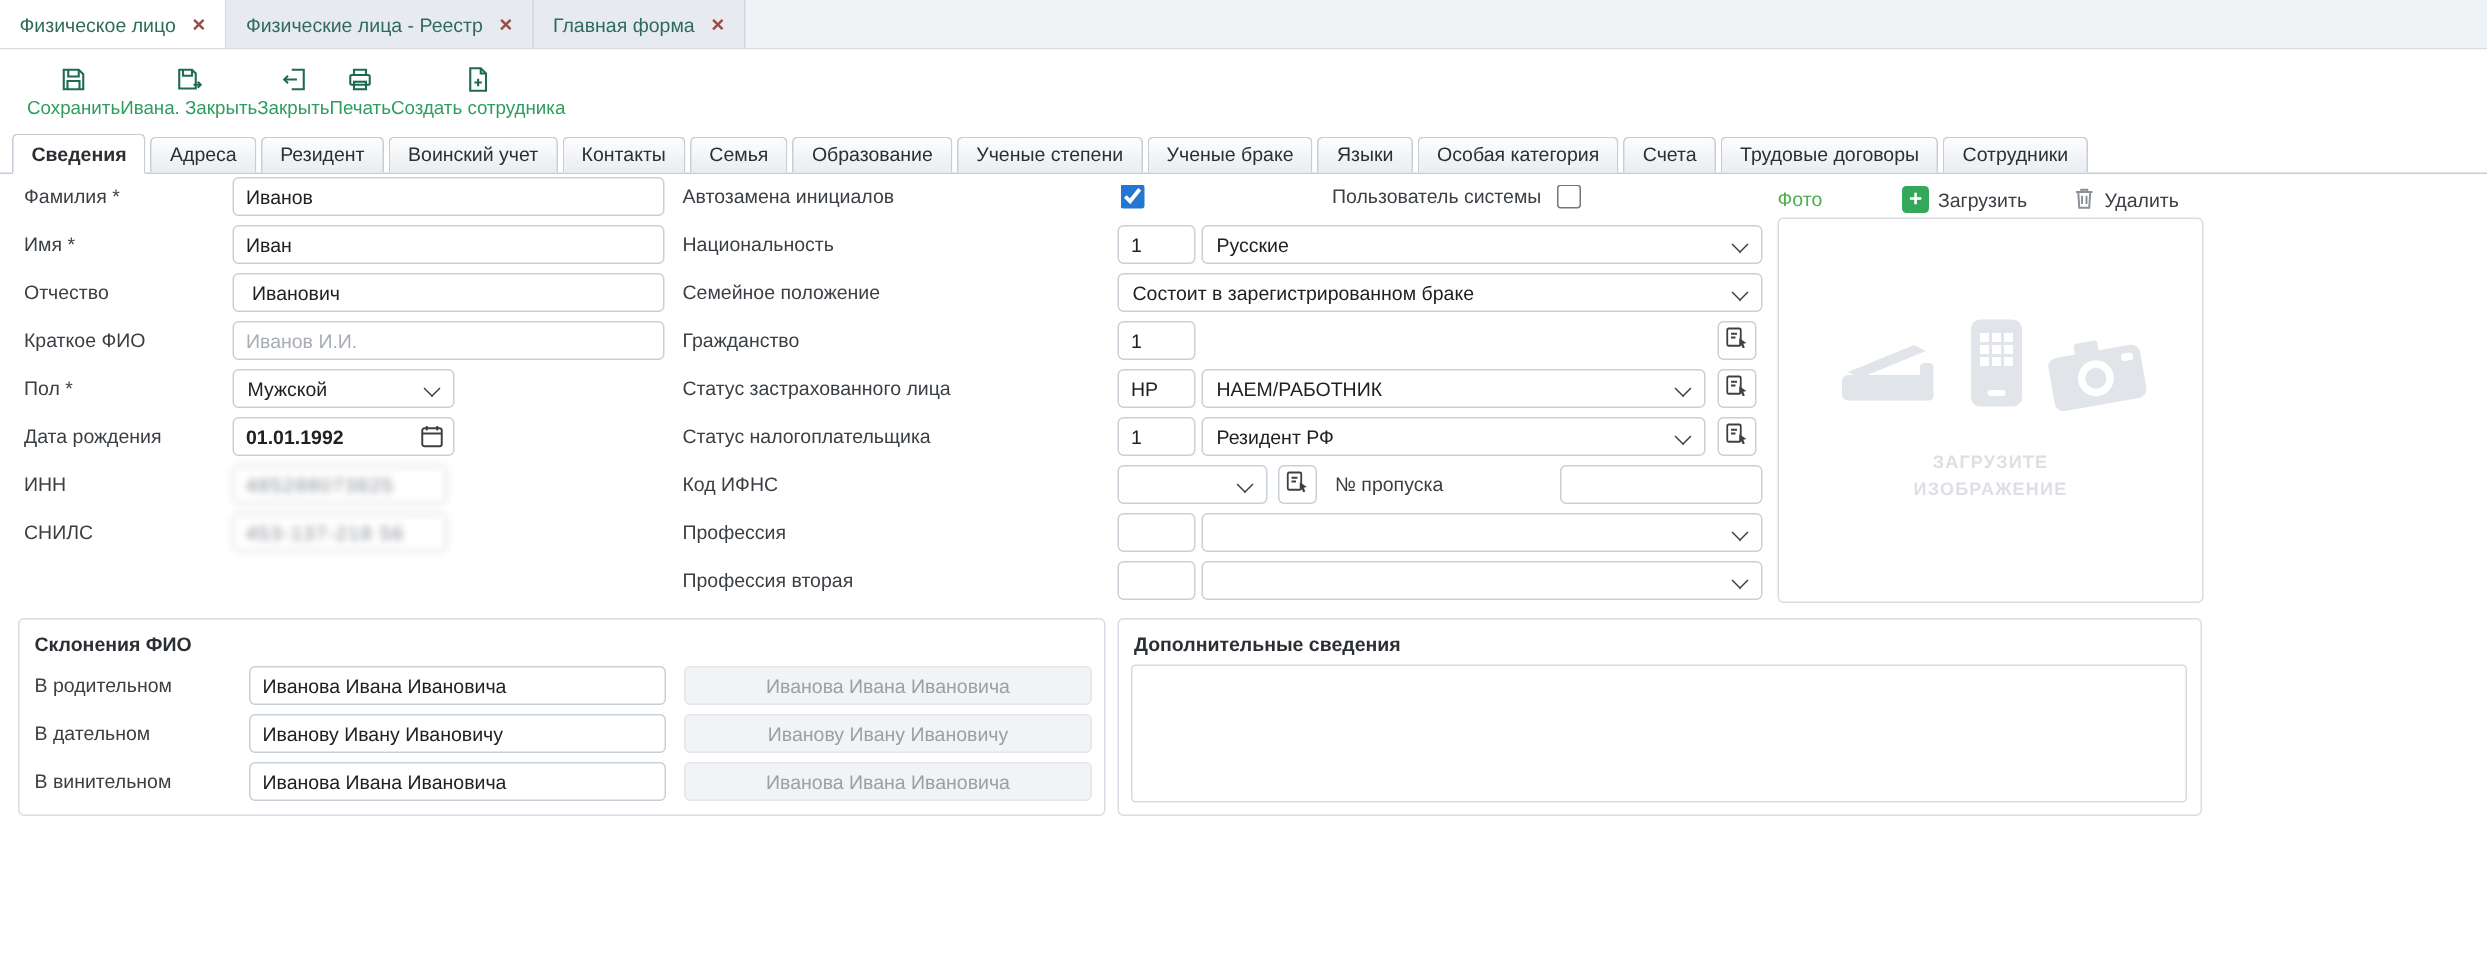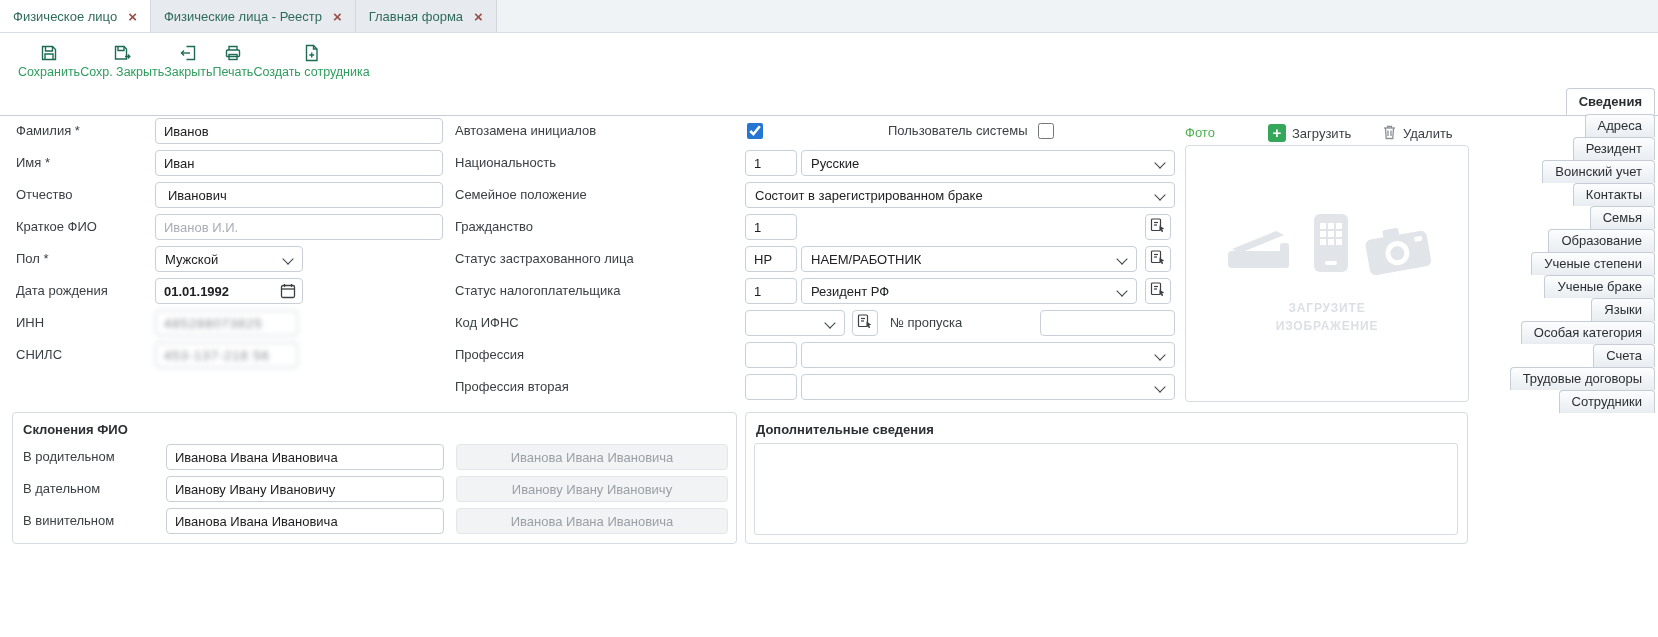--- a/index.html
+++ b/index.html
@@ -18,21 +18,21 @@
   
   .toolbar { position:absolute; top:33px; left:0; width:100%; height:55px; background:#fff;
              display:flex; align-items:center; padding-left:18px; box-sizing:border-box; }
   .tbtn { display:flex; flex-direction:column; align-items:center; gap:2px; font-size:12.5px;
           color:#2e9d5e; cursor:pointer; white-space:nowrap; }
   .tbtn svg { display:block; }
 
   
   .tabstrip { position:absolute; left:0; top:88px; width:100%; height:28px;
               border-bottom:1px solid #c6cdd6; display:flex; align-items:flex-end;
-              padding-left:8px; box-sizing:border-box;flex-direction:column; }
+              padding-left:8px; box-sizing:border-box; }
   .tab { box-sizing:border-box; height:24px; line-height:22px; border:1px solid #c6cdd6;
          border-bottom:none; border-radius:4px 4px 0 0; padding:0 12px; margin-right:3px;
          background:linear-gradient(#fcfdfe,#e9edf1); font-size:13px; color:#2b2f33;
          cursor:pointer; white-space:nowrap; }
   .tab.active { background:#fff; font-weight:700; height:27px; line-height:25px;
                 margin-bottom:-1px; border-bottom:1px solid #fff; }
 
   
   .lbl { position:absolute; height:26px; line-height:26px; font-size:13px; color:#3a3f44; white-space:nowrap; }
   .inp { position:absolute; height:26px; box-sizing:border-box; border:1px solid #c9cfd7;
@@ -107,21 +107,21 @@
     </div>
     <div class="tbtn">
       <span>
         <svg width="20" height="20" viewBox="0 0 20 20" fill="none" stroke="#1d6b54" stroke-width="1.4">
           <path d="M3.5 3.5h8.5l2.5 2.5v10h-11z"></path>
             <path d="M6 3.5v4h6v-4"></path>
             <path d="M13 13.5h4.5"></path>
             <path d="M15.8 11.5l2 2-2 2"></path>
         </svg>
       </span>
-      <span>Сохр. Закрыть</span>
+      <span>Ивана. Закрыть</span>
     </div>
     <div class="tbtn">
       <span>
         <svg width="20" height="20" viewBox="0 0 20 20" fill="none" stroke="#1d6b54" stroke-width="1.4">
           <path d="M8.5 3.5h8v13h-8"></path>
             <path d="M12 10H3.5"></path>
             <path d="M6 7.5L3.5 10 6 12.5"></path>
         </svg>
       </span>
       <span>Закрыть</span>

